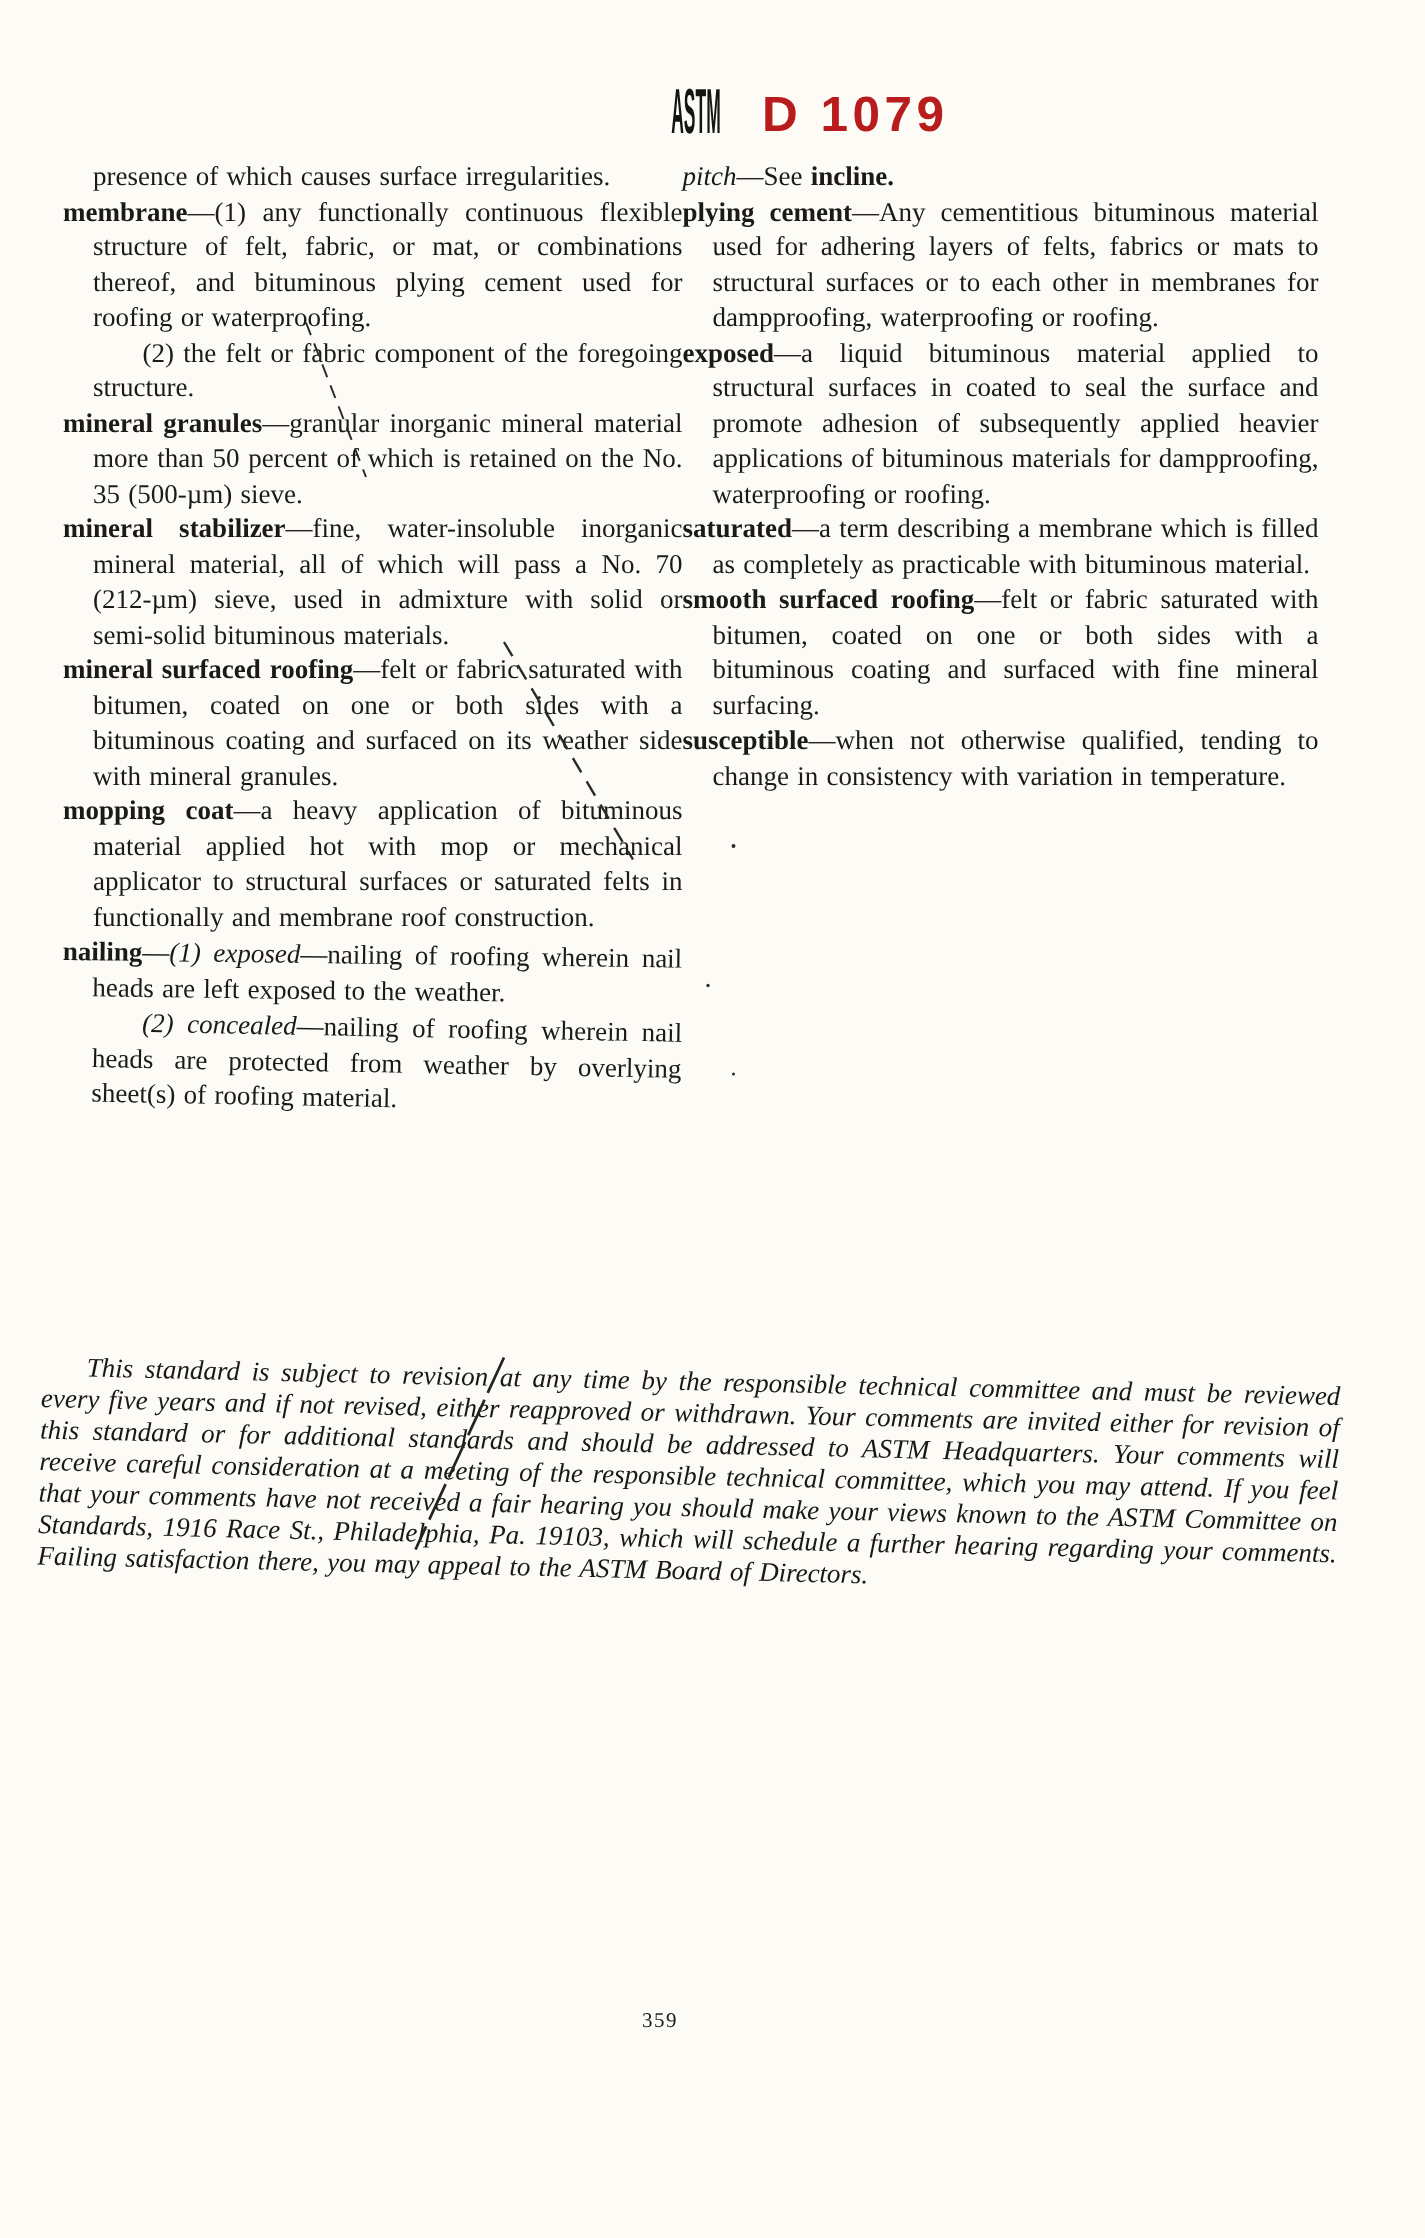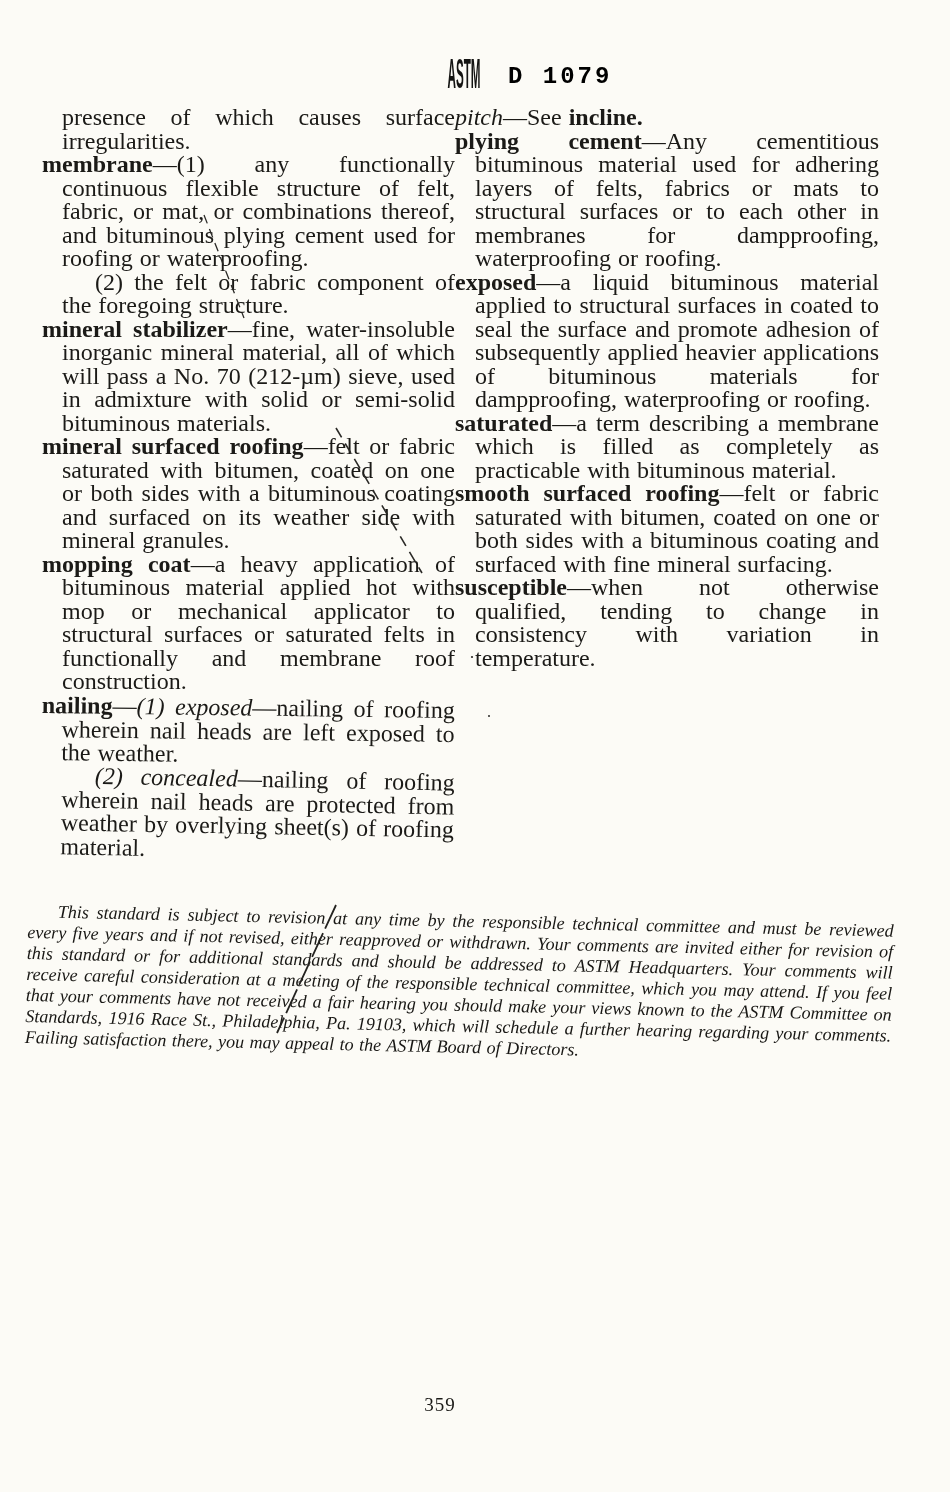--- a/index.html
+++ b/index.html
@@ -4,65 +4,66 @@
 <style>
   html,body{margin:0;padding:0;}
   body{
     width:950px;height:1492px;position:relative;overflow:hidden;
     background:#fcfbf6;color:#1b1a17;
     font-family:"Liberation Serif", serif;
   }
   .masthead{position:absolute;top:54px;left:410px;display:flex;align-items:center;gap:24px;margin-left:34px;}
   .logo{width:40px;height:44px;}
   .doc-number{
-    font-family:Liberation Mono, monospace;font-weight:bold;
-    font-size:24px;letter-spacing:3px;color:#000000;
+    font-family:Liberation Sans, sans-serif;font-weight:bold;
+    font-size:33px;letter-spacing:3px;color:#b91c1c;
   }
   .col{
     position:absolute;top:106px;text-align:justify;
-    font-size:24px;line-height:23.5px;word-spacing:1px;font-family:Liberation Serif, serif;
+    font-size:18px;line-height:23.5px;word-spacing:1px;font-family:Liberation Serif, serif;
   }
   .col-left{left:42px;width:413px;}
   .col-right{left:455px;width:424px;}
   .col p{margin:0;padding-left:20px;}
   .col p.entry{text-indent:-20px;}
   .col p.cont{text-indent:0;}
   .col p.sub{text-indent:33px;}
   .s-b{font-weight:bold;}
   .s-i{font-style:italic;}
   .s-n{}
   
   .col-left p:nth-last-child(2){transform:rotate(0.7deg);transform-origin:0 0;}
   .col-left p:nth-last-child(1){transform:rotate(1.05deg);transform-origin:0 0;}
   .footer-note{
     position:absolute;left:28px;top:901px;width:866px;
     font-size:18px;font-style:italic;line-height:21px;
     text-align:justify;text-indent:30px;word-spacing:1px;
     transform:rotate(1.3deg);transform-origin:0 0;color:#191815;
   }
   .page-number{
-    position:absolute;top:1394px;left:0;width:880px;
-    text-align:center;font-size:19px;letter-spacing:1px;
+    position:absolute;top:1340px;left:0;width:880px;
+    text-align:center;font-size:14px;letter-spacing:1px;
   }
   .artifacts{position:absolute;left:0;top:0;pointer-events:none;}
 </style>
 </head>
 <body>
 
 <div class="masthead">
   <svg class="logo" viewBox="0 0 40 44" aria-hidden="true">
     <text x="20" y="23" text-anchor="middle" dominant-baseline="middle" font-family="Liberation Sans, sans-serif" font-weight="bold" font-size="34" textLength="33" lengthAdjust="spacingAndGlyphs" transform="translate(0,22) scale(1,1.25) translate(0,-22)" fill="#141412">ASTM</text>
   </svg>
   <div class="doc-number">D 1079</div>
 </div>
 
 <div class="col col-left">
     <p class="cont"><span class="s-n">presence of which causes surface irregularities.</span></p>
     <p class="entry"><span class="s-b">membrane</span><span class="s-n">—(1) any functionally continuous flexible structure of felt, fabric, or mat, or combinations thereof, and bituminous plying cement used for roofing or waterproofing.</span></p>
     <p class="sub"><span class="s-n">(2) the felt or fabric component of the foregoing structure.</span></p>
+    <p class="entry"><span class="s-b">mineral granules</span><span class="s-n">—granular inorganic mineral material more than 50 percent of which is retained on the No. 35 (500-µm) sieve.</span></p>
     <p class="entry"><span class="s-b">mineral stabilizer</span><span class="s-n">—fine, water-insoluble inorganic mineral material, all of which will pass a No. 70 (212-µm) sieve, used in admixture with solid or semi-solid bituminous materials.</span></p>
     <p class="entry"><span class="s-b">mineral surfaced roofing</span><span class="s-n">—felt or fabric saturated with bitumen, coated on one or both sides with a bituminous coating and surfaced on its weather side with mineral granules.</span></p>
     <p class="entry"><span class="s-b">mopping coat</span><span class="s-n">—a heavy application of bituminous material applied hot with mop or mechanical applicator to structural surfaces or saturated felts in functionally and membrane roof construction.</span></p>
     <p class="entry"><span class="s-b">nailing</span><span class="s-n">—</span><span class="s-i">(1) exposed</span><span class="s-n">—nailing of roofing wherein nail heads are left exposed to the weather.</span></p>
     <p class="sub"><span class="s-i">(2) concealed</span><span class="s-n">—nailing of roofing wherein nail heads are protected from weather by overlying sheet(s) of roofing material.</span></p>
   </div>
 <div class="col col-right">
     <p class="entry"><span class="s-i">pitch</span><span class="s-n">—See </span><span class="s-b">incline.</span></p>
     <p class="entry"><span class="s-b">plying cement</span><span class="s-n">—Any cementitious bituminous material used for adhering layers of felts, fabrics or mats to structural surfaces or to each other in membranes for dampproofing, waterproofing or roofing.</span></p>
     <p class="entry"><span class="s-b">exposed</span><span class="s-n">—a liquid bituminous material applied to structural surfaces in coated to seal the surface and promote adhesion of subsequently applied heavier applications of bituminous materials for dampproofing, waterproofing or roofing.</span></p>

